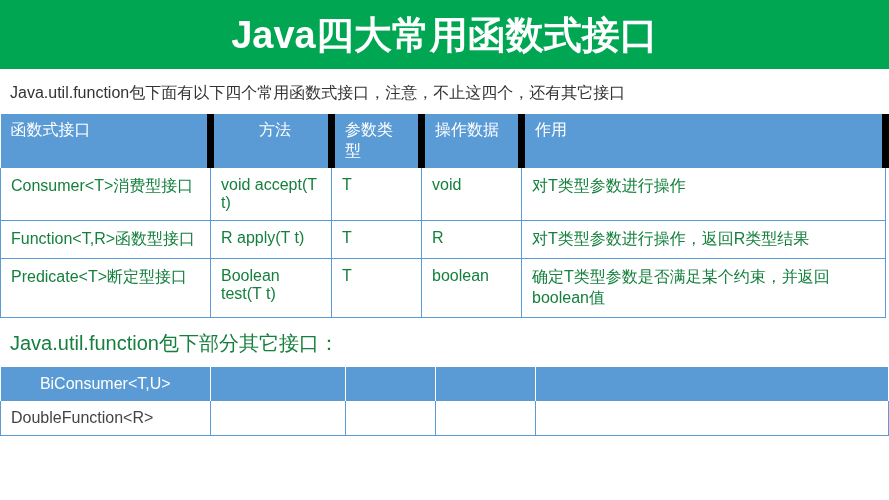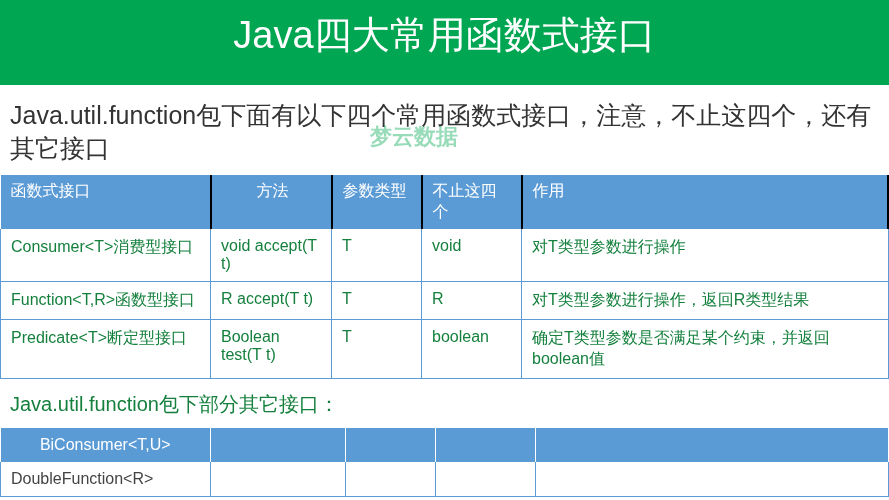--- a/index.html
+++ b/index.html
@@ -9,26 +9,26 @@
     }
     body {
       font-family: "Microsoft YaHei", Arial, sans-serif;
       background: #fff;
       width: 889px;
     }
     .title-bar {
       background: #00a651;
       color: #fff;
       text-align: center;
-      padding: 10px 0 24px 0;
+      padding: 10px 0 8px 0;
       font-size: 38px;
-      font-weight: 400;
+      font-weight: 700;
     }
     .subtitle {
-      font-size: 25px;
+      font-size: 16px;
       color: #333;
       padding: 14px 10px 10px 10px;
     }
     .watermark {
       position: absolute;
       top: 122px;
       left: 370px;
       color: #00a651;
       opacity: 0.4;
       font-size: 22px;
@@ -42,21 +42,21 @@
       position: relative;
       z-index: 1;
     }
     table.main-table th {
       background: #5b9bd5;
       color: #fff;
       text-align: left;
       padding: 6px 10px;
       font-weight: 500;
       vertical-align: top;
-      border-right: 2px solid #000000;
+      border-right: 7px solid #000000;
     }
     table.main-table th:first-child { width: 210px; }
     table.main-table th:nth-child(2) { width: 121px; padding-left: 45px; }
     table.main-table th:nth-child(3) { width: 90px; margin-top: 42px; }
     table.main-table th:nth-child(4) { width: 100px; }
     table.main-table td {
       padding: 8px 10px;
       border-right: 1px solid #5b9bd5;
       border-bottom: 1px solid #5b9bd5;
       vertical-align: top;
@@ -100,35 +100,35 @@
 <div class="subtitle">Java.util.function包下面有以下四个常用函数式接口，注意，不止这四个，还有其它接口</div>
 
 <div class="watermark">梦云数据</div>
 
 <table class="main-table">
   <thead>
     <tr>
       <th>函数式接口</th>
       <th>方法</th>
       <th>参数类型</th>
-      <th>不止这四个</th>
+      <th>操作数据</th>
       <th>作用</th>
     </tr>
   </thead>
   <tbody>
     <tr>
       <td>Consumer&lt;T&gt;消费型接口</td>
       <td>void accept(T t)</td>
       <td>T</td>
       <td>void</td>
       <td>对T类型参数进行操作</td>
     </tr>
     <tr>
       <td>Function&lt;T,R&gt;函数型接口</td>
-      <td>R accept(T t)</td>
+      <td>R apply(T t)</td>
       <td>T</td>
       <td>R</td>
       <td>对T类型参数进行操作，返回R类型结果</td>
     </tr>
     <tr>
       <td>Predicate&lt;T&gt;断定型接口</td>
       <td>Boolean test(T t)</td>
       <td>T</td>
       <td>boolean</td>
       <td>确定T类型参数是否满足某个约束，并返回boolean值</td>

